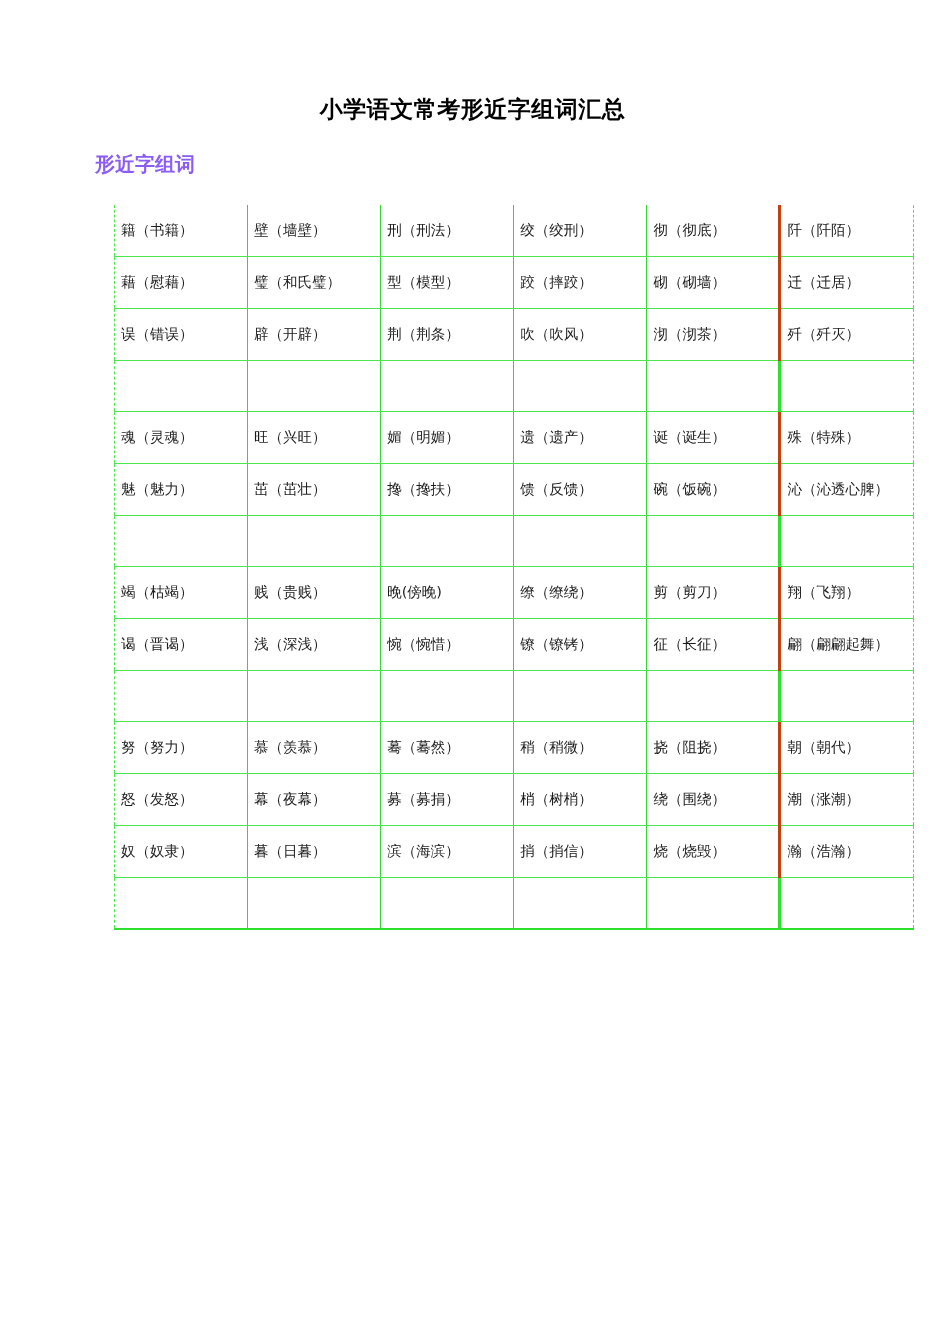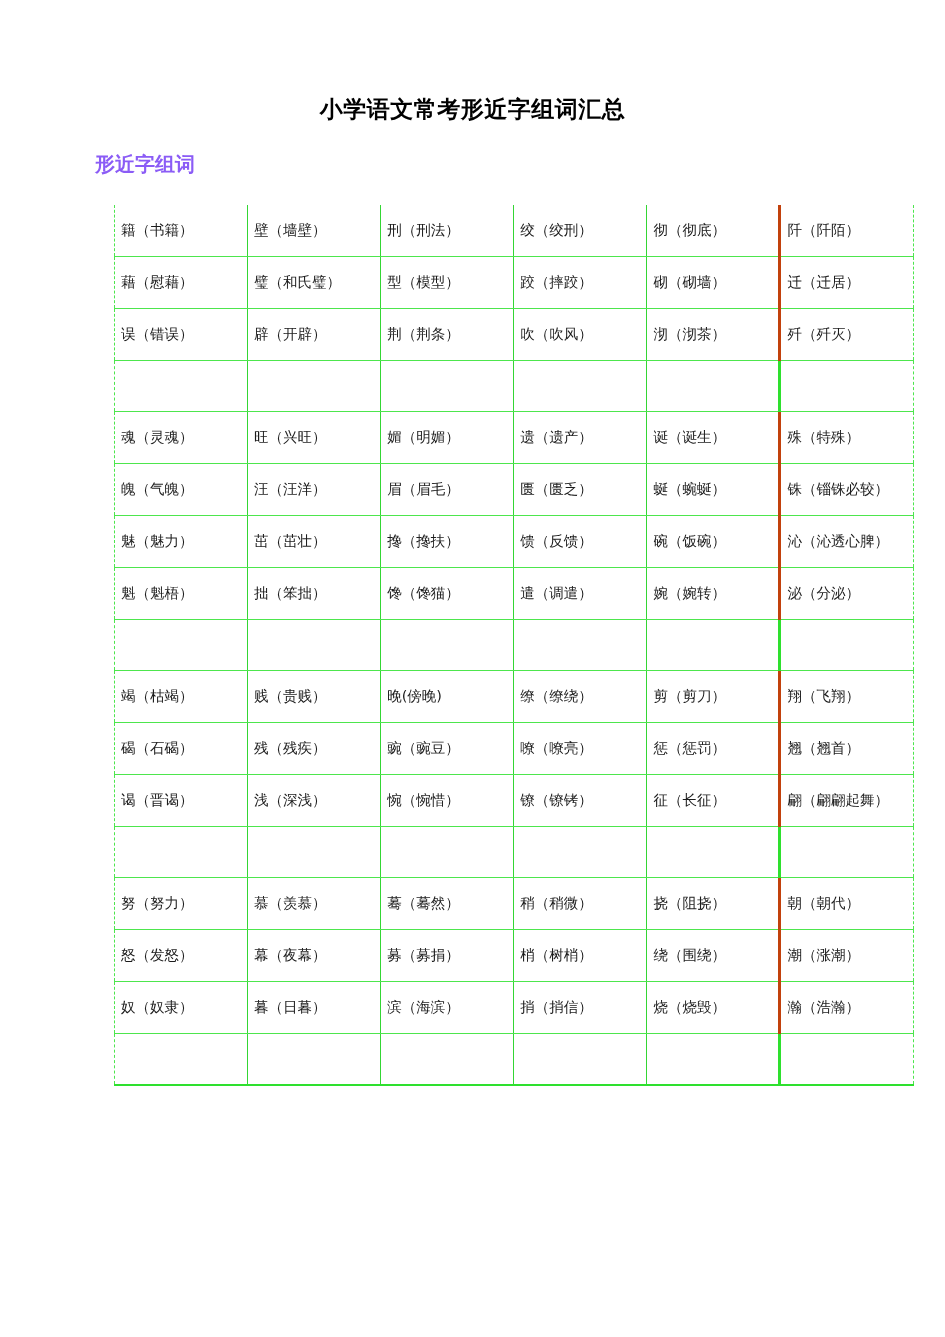--- a/index.html
+++ b/index.html
@@ -175,68 +175,44 @@
           </tr>
           <tr>
             <td class="edge-left"><span class="cell-text">魂（灵魂）</span></td>
             <td><span class="cell-text">旺（兴旺）</span></td>
             <td><span class="cell-text">媚（明媚）</span></td>
             <td><span class="cell-text">遗（遗产）</span></td>
             <td><span class="cell-text">诞（诞生）</span></td>
             <td class="edge-right"><span class="cell-text">殊（特殊）</span></td>
           </tr>
           <tr>
-            <td class="edge-left"><span class="cell-text">魄（气魄）</span></td>
-            <td><span class="cell-text">汪（汪洋）</span></td>
-            <td><span class="cell-text">眉（眉毛）</span></td>
-            <td><span class="cell-text">匮（匮乏）</span></td>
-            <td><span class="cell-text">蜒（蜿蜒）</span></td>
-            <td class="edge-right"><span class="cell-text">铢（锱铢必较）</span></td>
-          </tr>
-          <tr>
             <td class="edge-left"><span class="cell-text">魅（魅力）</span></td>
             <td><span class="cell-text">茁（茁壮）</span></td>
             <td><span class="cell-text">搀（搀扶）</span></td>
             <td><span class="cell-text">馈（反馈）</span></td>
             <td><span class="cell-text">碗（饭碗）</span></td>
             <td class="edge-right"><span class="cell-text">沁（沁透心脾）</span></td>
           </tr>
-          <tr>
-            <td class="edge-left"><span class="cell-text">魁（魁梧）</span></td>
-            <td><span class="cell-text">拙（笨拙）</span></td>
-            <td><span class="cell-text">馋（馋猫）</span></td>
-            <td><span class="cell-text">遣（调遣）</span></td>
-            <td><span class="cell-text">婉（婉转）</span></td>
-            <td class="edge-right"><span class="cell-text">泌（分泌）</span></td>
-          </tr>
           <tr class="spacer">
             <td class="edge-left">&nbsp;</td>
             <td>&nbsp;</td>
             <td>&nbsp;</td>
             <td>&nbsp;</td>
             <td>&nbsp;</td>
             <td class="edge-right">&nbsp;</td>
           </tr>
           <tr>
             <td class="edge-left"><span class="cell-text">竭（枯竭）</span></td>
             <td><span class="cell-text">贱（贵贱）</span></td>
             <td><span class="cell-text">晚(傍晚)</span></td>
             <td><span class="cell-text">缭（缭绕）</span></td>
             <td><span class="cell-text">剪（剪刀）</span></td>
             <td class="edge-right"><span class="cell-text">翔（飞翔）</span></td>
           </tr>
           <tr>
-            <td class="edge-left"><span class="cell-text">碣（石碣）</span></td>
-            <td><span class="cell-text">残（残疾）</span></td>
-            <td><span class="cell-text">豌（豌豆）</span></td>
-            <td><span class="cell-text">嘹（嘹亮）</span></td>
-            <td><span class="cell-text">惩（惩罚）</span></td>
-            <td class="edge-right"><span class="cell-text">翘（翘首）</span></td>
-          </tr>
-          <tr>
             <td class="edge-left"><span class="cell-text">谒（晋谒）</span></td>
             <td><span class="cell-text">浅（深浅）</span></td>
             <td><span class="cell-text">惋（惋惜）</span></td>
             <td><span class="cell-text">镣（镣铐）</span></td>
             <td><span class="cell-text">征（长征）</span></td>
             <td class="edge-right"><span class="cell-text">翩（翩翩起舞）</span></td>
           </tr>
           <tr class="spacer">
             <td class="edge-left">&nbsp;</td>
             <td>&nbsp;</td>

